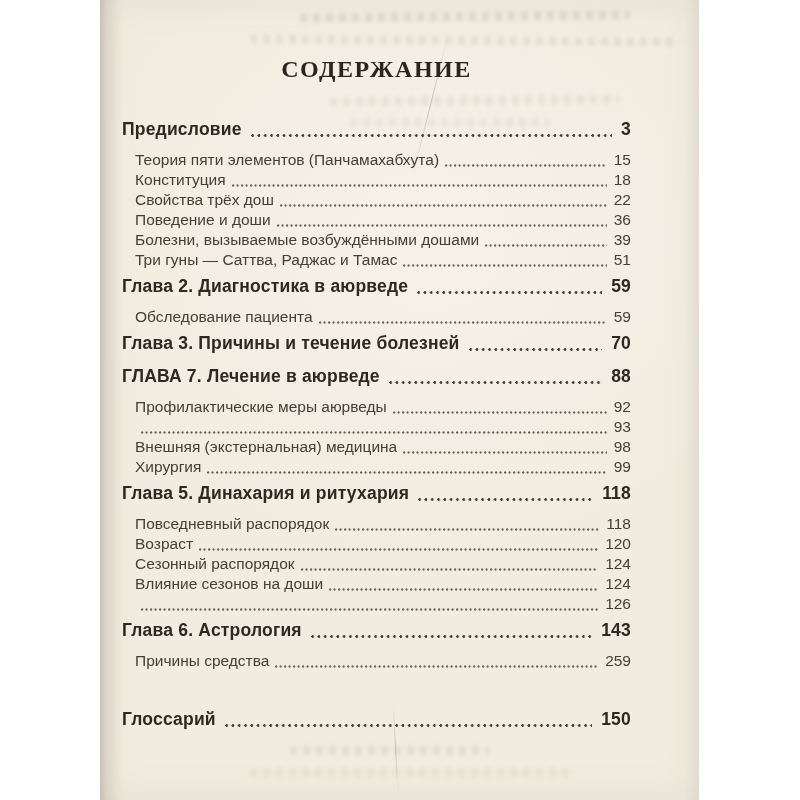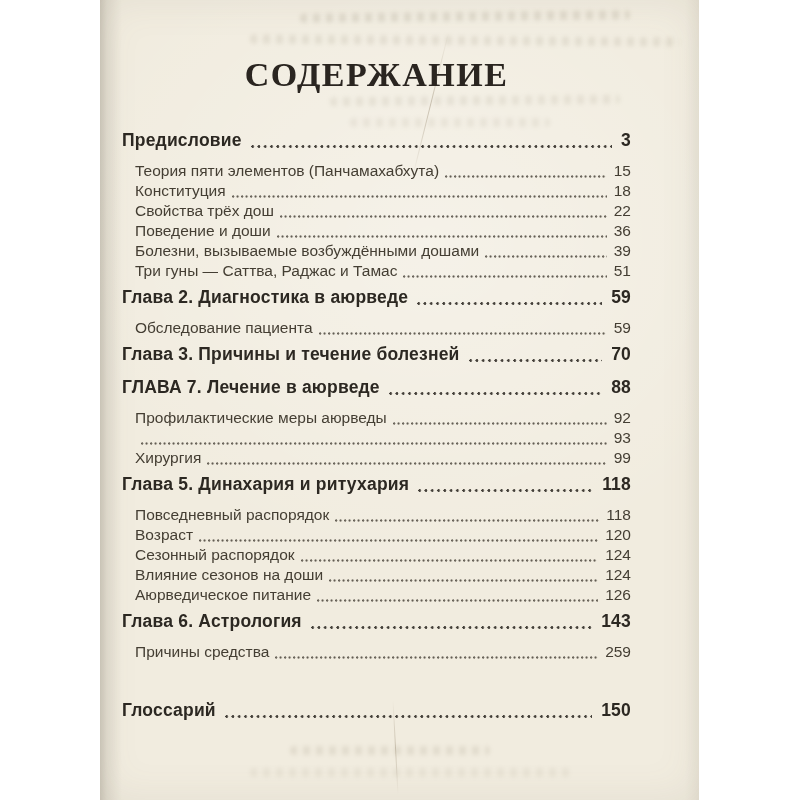--- a/index.html
+++ b/index.html
@@ -54,21 +54,21 @@
   
   .content{
     position:absolute;
     left:22px; right:68px; top:0;
   }
   .title{
     margin-top:56px;
     text-align:center;
     font-family:"Liberation Serif", serif;
     font-weight:bold;
-    font-size:34px;
+    font-size:24px;
     letter-spacing:1.5px;
     color:#2a2520;
   }
   .toc{ margin-top:34px;text-align:center; }
   .row{
     display:flex;
     align-items:baseline;
     white-space:nowrap;
   }
   .chapter{
@@ -183,20 +183,25 @@
       <div class="row sub">
         <span>Профилактические меры аюрведы</span>
         <span class="leader"></span>
         <span class="num">92</span>
       </div>
       <div class="row sub">
         <span class="leader"></span>
         <span class="num">93</span>
       </div>
       <div class="row sub">
+        <span>Внешняя (экстернальная) медицина</span>
+        <span class="leader"></span>
+        <span class="num">98</span>
+      </div>
+      <div class="row sub">
         <span>Хирургия</span>
         <span class="leader"></span>
         <span class="num">99</span>
       </div>
       <div class="row chapter">
         <span>Глава 5. Динахария и ритухария</span>
         <span class="leader"></span>
         <span class="num">118</span>
       </div>
       <div class="row sub">
@@ -213,21 +218,20 @@
         <span>Сезонный распорядок</span>
         <span class="leader"></span>
         <span class="num">124</span>
       </div>
       <div class="row sub">
         <span>Влияние сезонов на доши</span>
         <span class="leader"></span>
         <span class="num">124</span>
       </div>
       <div class="row sub">
-        <span>Аюрведическое питание</span>
         <span class="leader"></span>
         <span class="num">126</span>
       </div>
       <div class="row chapter">
         <span>Глава 6. Астрология</span>
         <span class="leader"></span>
         <span class="num">143</span>
       </div>
       <div class="row sub">
         <span>Причины средства</span>

